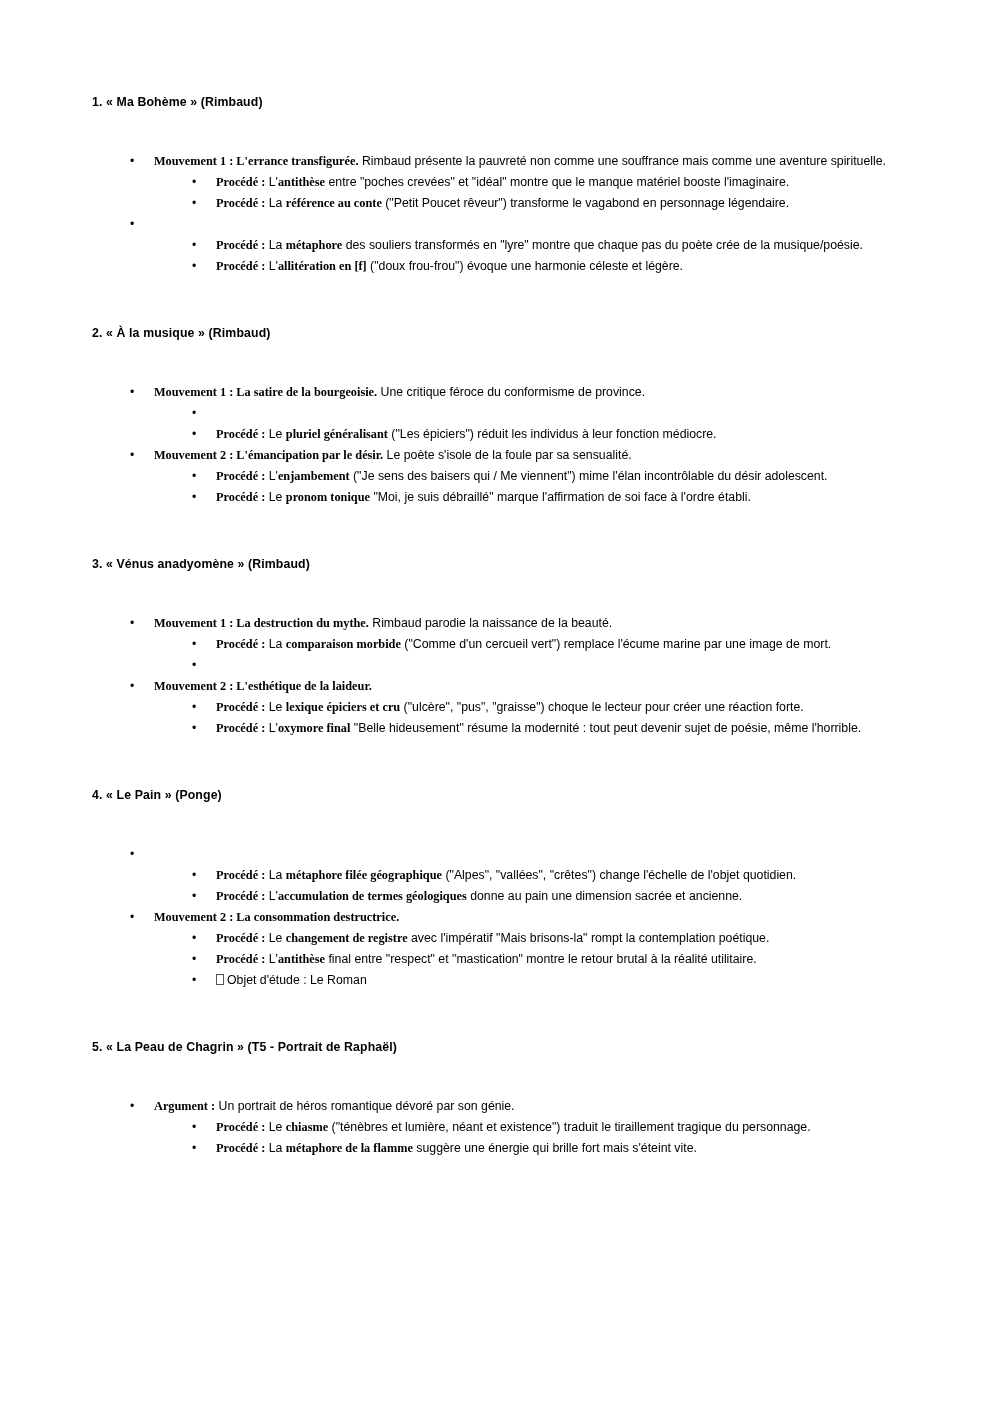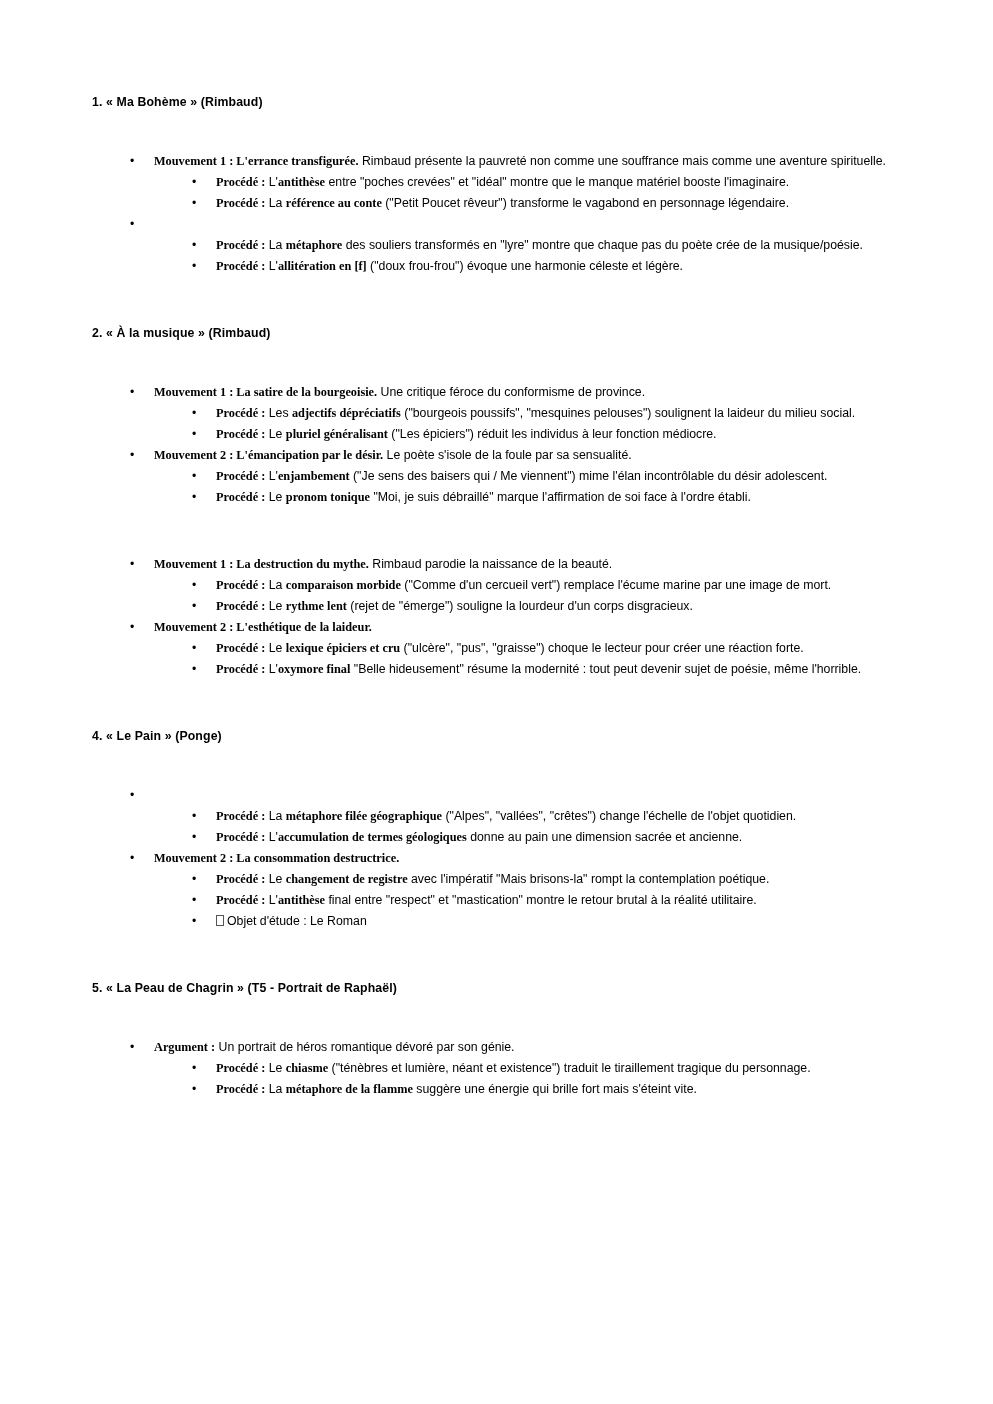--- a/index.html
+++ b/index.html
@@ -86,30 +86,31 @@
         <div class="lvl1-item"><span class="bullet">•</span><span class="txt"><span class="b">Mouvement 1 : L'errance transfigurée.</span><span> Rimbaud présente la pauvreté non comme une souffrance mais comme une aventure spirituelle.</span></span></div>
         <div class="lvl2-item"><span class="bullet">•</span><span class="txt"><span class="b">Procédé :</span><span> L'</span><span class="b">antithèse</span><span> entre "poches crevées" et "idéal" montre que le manque matériel booste l'imaginaire.</span></span></div>
         <div class="lvl2-item"><span class="bullet">•</span><span class="txt"><span class="b">Procédé :</span><span> La </span><span class="b">référence au conte</span><span> ("Petit Poucet rêveur") transforme le vagabond en personnage légendaire.</span></span></div>
         <div class="lvl1-item"><span class="bullet">•</span></div>
         <div class="lvl2-item"><span class="bullet">•</span><span class="txt"><span class="b">Procédé :</span><span> La </span><span class="b">métaphore</span><span> des souliers transformés en "lyre" montre que chaque pas du poète crée de la musique/poésie.</span></span></div>
         <div class="lvl2-item"><span class="bullet">•</span><span class="txt"><span class="b">Procédé :</span><span> L'</span><span class="b">allitération en [f]</span><span> ("doux frou-frou") évoque une harmonie céleste et légère.</span></span></div>
       </div>
       <div class="section">
         <div class="section-heading">2. « À la musique » (Rimbaud)</div>
         <div class="lvl1-item"><span class="bullet">•</span><span class="txt"><span class="b">Mouvement 1 : La satire de la bourgeoisie.</span><span> Une critique féroce du conformisme de province.</span></span></div>
-        <div class="lvl2-item"><span class="bullet">•</span><span class="txt"><span class="b">Procédé :</span><span> Les </span><span class="b">adjectifs dépréciatifs</span><span> ("bourgeois poussifs", "mesquines pelouses") soulignent la laideur du milieu social.</span></span></div>
+        <div class="lvl2-item"><span class="bullet">•</span></div>
         <div class="lvl2-item"><span class="bullet">•</span><span class="txt"><span class="b">Procédé :</span><span> Le </span><span class="b">pluriel généralisant</span><span> ("Les épiciers") réduit les individus à leur fonction médiocre.</span></span></div>
         <div class="lvl1-item"><span class="bullet">•</span><span class="txt"><span class="b">Mouvement 2 : L'émancipation par le désir.</span><span> Le poète s'isole de la foule par sa sensualité.</span></span></div>
         <div class="lvl2-item"><span class="bullet">•</span><span class="txt"><span class="b">Procédé :</span><span> L'</span><span class="b">enjambement</span><span> ("Je sens des baisers qui / Me viennent") mime l'élan incontrôlable du désir adolescent.</span></span></div>
         <div class="lvl2-item"><span class="bullet">•</span><span class="txt"><span class="b">Procédé :</span><span> Le </span><span class="b">pronom tonique</span><span> "Moi, je suis débraillé" marque l'affirmation de soi face à l'ordre établi.</span></span></div>
       </div>
       <div class="section">
+        <div class="section-heading">3. « Vénus anadyomène » (Rimbaud)</div>
         <div class="lvl1-item"><span class="bullet">•</span><span class="txt"><span class="b">Mouvement 1 : La destruction du mythe.</span><span> Rimbaud parodie la naissance de la beauté.</span></span></div>
         <div class="lvl2-item"><span class="bullet">•</span><span class="txt"><span class="b">Procédé :</span><span> La </span><span class="b">comparaison morbide</span><span> ("Comme d'un cercueil vert") remplace l'écume marine par une image de mort.</span></span></div>
-        <div class="lvl2-item"><span class="bullet">•</span><span class="txt"><span class="b">Procédé :</span><span> Le </span><span class="b">rythme lent</span><span> (rejet de "émerge") souligne la lourdeur d'un corps disgracieux.</span></span></div>
+        <div class="lvl2-item"><span class="bullet">•</span></div>
         <div class="lvl1-item"><span class="bullet">•</span><span class="txt"><span class="b">Mouvement 2 : L'esthétique de la laideur.</span></span></div>
         <div class="lvl2-item"><span class="bullet">•</span><span class="txt"><span class="b">Procédé :</span><span> Le </span><span class="b">lexique épiciers et cru</span><span> ("ulcère", "pus", "graisse") choque le lecteur pour créer une réaction forte.</span></span></div>
         <div class="lvl2-item"><span class="bullet">•</span><span class="txt"><span class="b">Procédé :</span><span> L'</span><span class="b">oxymore final</span><span> "Belle hideusement" résume la modernité : tout peut devenir sujet de poésie, même l'horrible.</span></span></div>
       </div>
       <div class="section">
         <div class="section-heading">4. « Le Pain » (Ponge)</div>
         <div class="lvl1-item"><span class="bullet">•</span></div>
         <div class="lvl2-item"><span class="bullet">•</span><span class="txt"><span class="b">Procédé :</span><span> La </span><span class="b">métaphore filée géographique</span><span> ("Alpes", "vallées", "crêtes") change l'échelle de l'objet quotidien.</span></span></div>
         <div class="lvl2-item"><span class="bullet">•</span><span class="txt"><span class="b">Procédé :</span><span> L'</span><span class="b">accumulation de termes géologiques</span><span> donne au pain une dimension sacrée et ancienne.</span></span></div>
         <div class="lvl1-item"><span class="bullet">•</span><span class="txt"><span class="b">Mouvement 2 : La consommation destructrice.</span></span></div>

